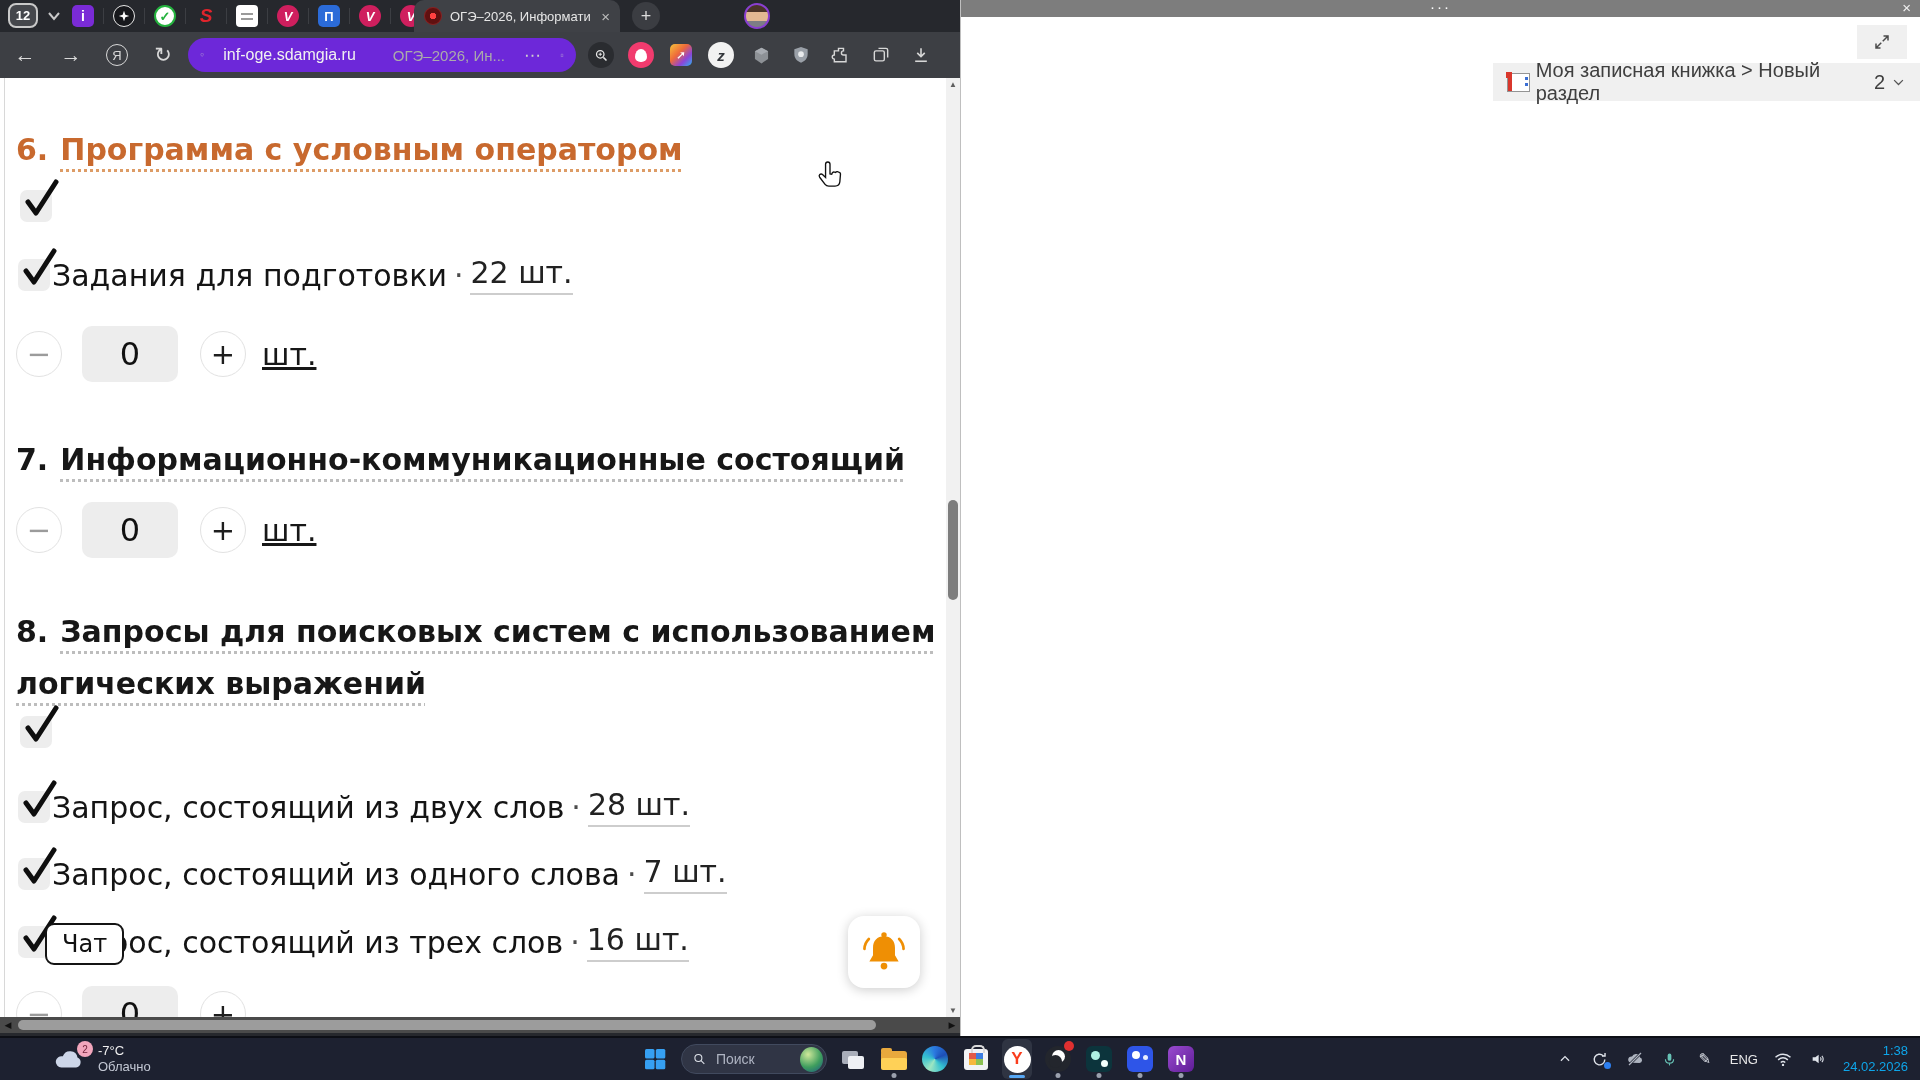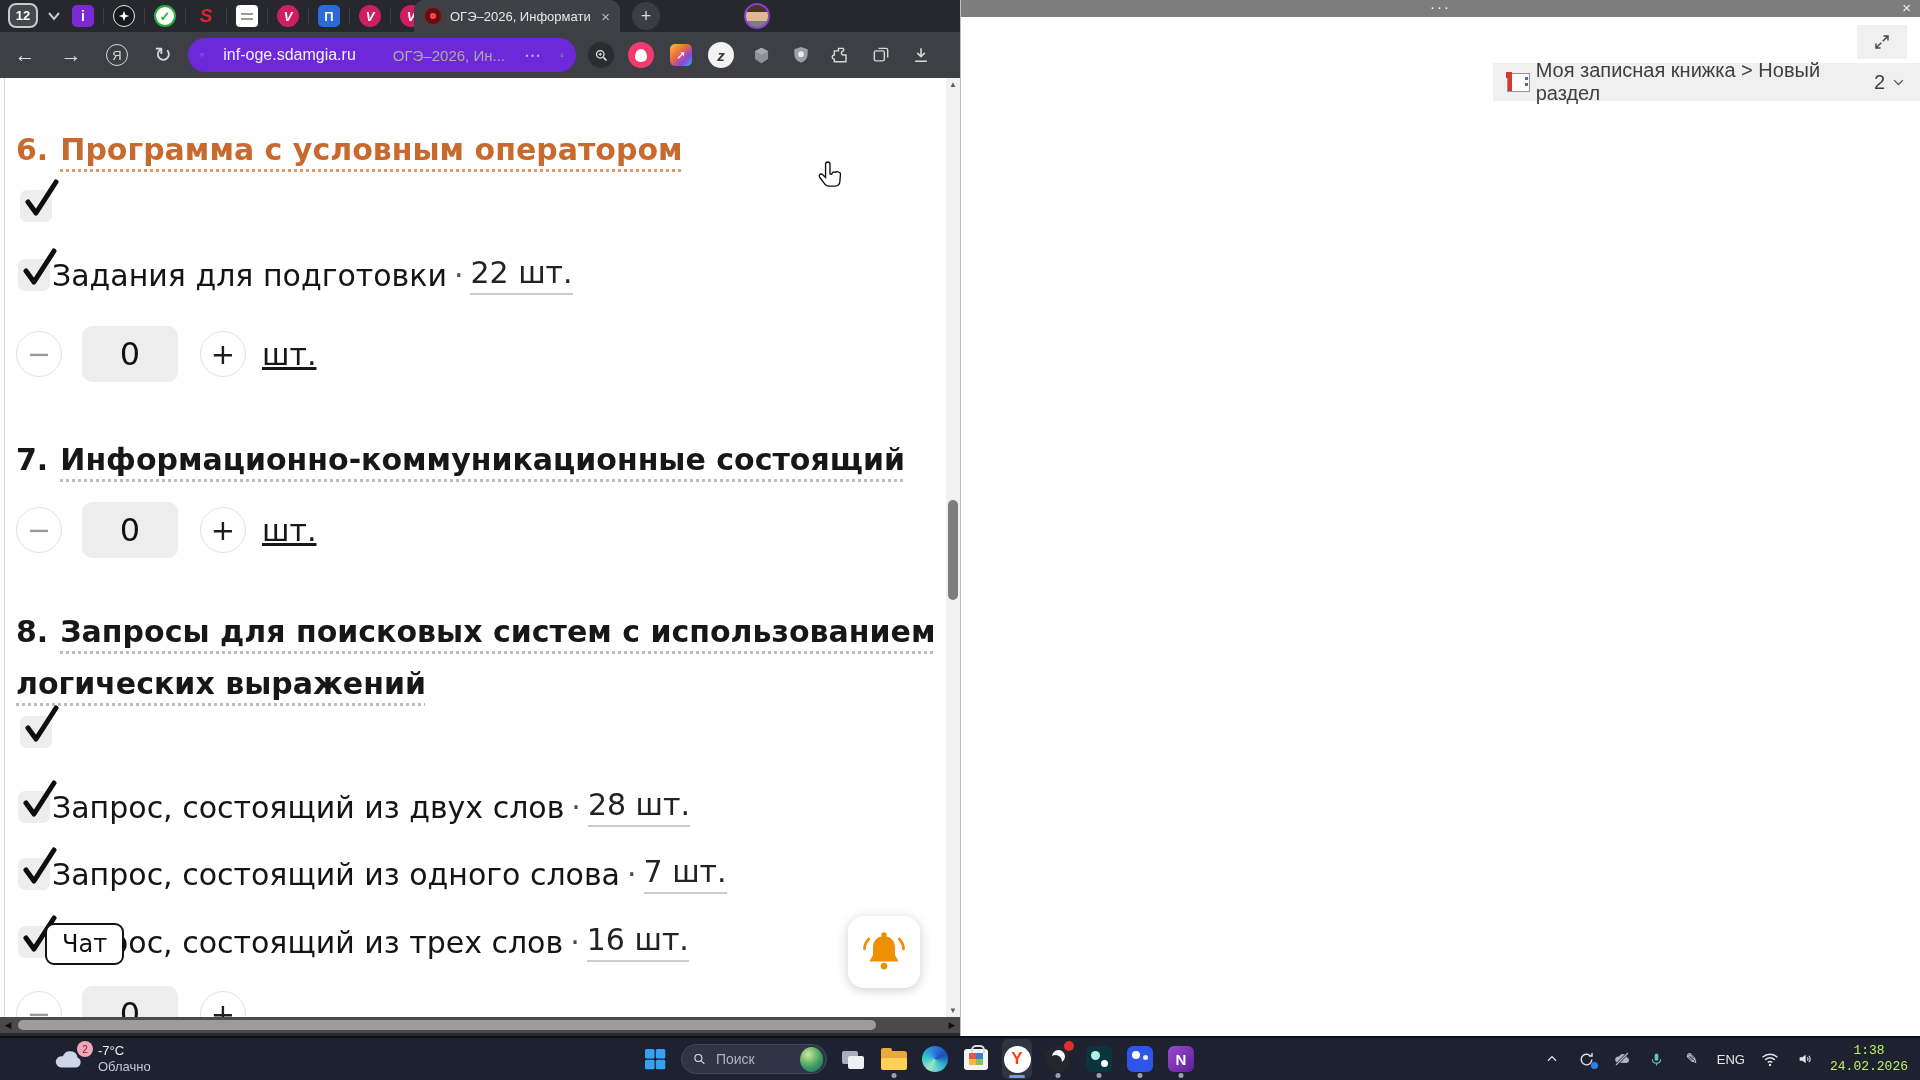--- a/index.html
+++ b/index.html
@@ -156,21 +156,21 @@
   .blueapp i{position:absolute;left:5px;top:5px;width:8px;height:8px;border-radius:50%;background:#fff;}
   .blueapp u{position:absolute;right:5px;top:9px;width:5px;height:5px;border-radius:50%;background:#e8edff;}
   .onenote{width:26px;height:26px;border-radius:6px;background:linear-gradient(135deg,#9a4bd0,#5f1d96);
     color:#fff;font-weight:bold;font-size:15px;display:flex;align-items:center;justify-content:center;}
   .rundot{position:absolute;bottom:1px;left:50%;transform:translateX(-50%);width:5px;height:5px;
     border-radius:50%;background:#9aa0ad;}
   .tray{position:absolute;right:0;top:0;height:42px;display:flex;align-items:center;gap:15px;padding-right:12px;}
   .trayic{display:flex;align-items:center;justify-content:center;width:20px;height:22px;position:relative;
     color:#dfe3ea;font-size:15px;}
   .lang{color:#e8e8e8;font-size:13px;}
-  .clock{color:#bef264;font-size:13px;line-height:16px;text-align:center;font-family:Liberation Mono, monospace;}
+  .clock{color:#0ea5e9;font-size:13px;line-height:16px;text-align:right;}
   .syncdot{position:absolute;right:-1px;bottom:1px;width:7px;height:7px;border-radius:50%;background:#2d7ff0;}
   .cursor{position:absolute;left:816px;top:160px;z-index:99;}
 </style>
 </head>
 <body>
 
 <div class="desktop">
 
   <section class="browser">
     <div class="tabstrip">

